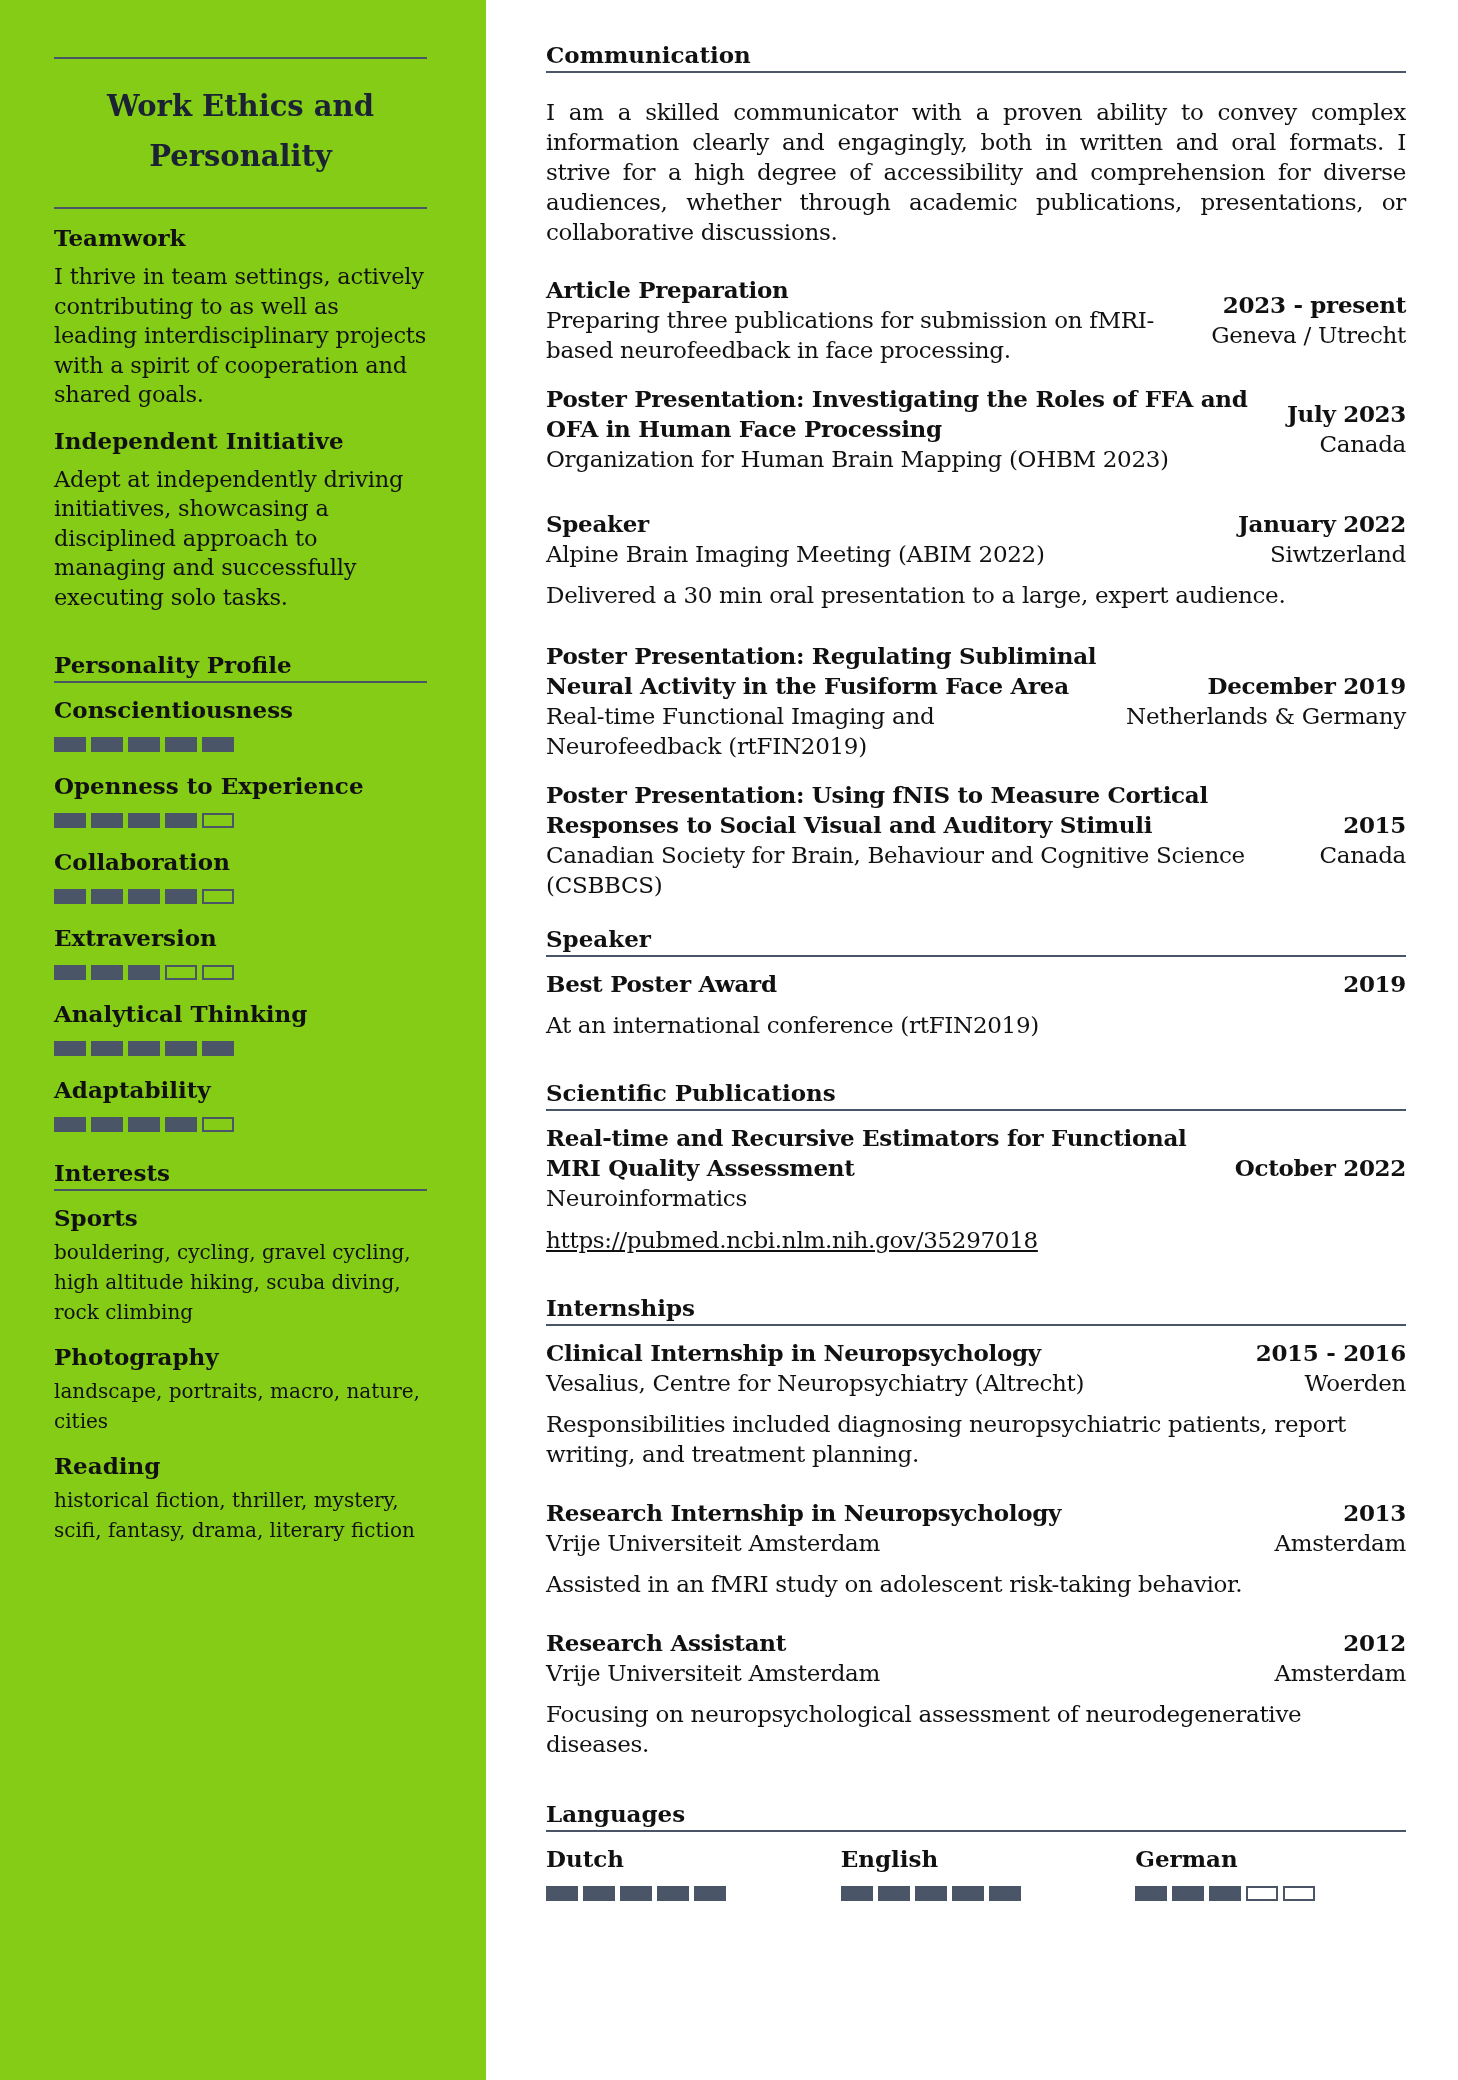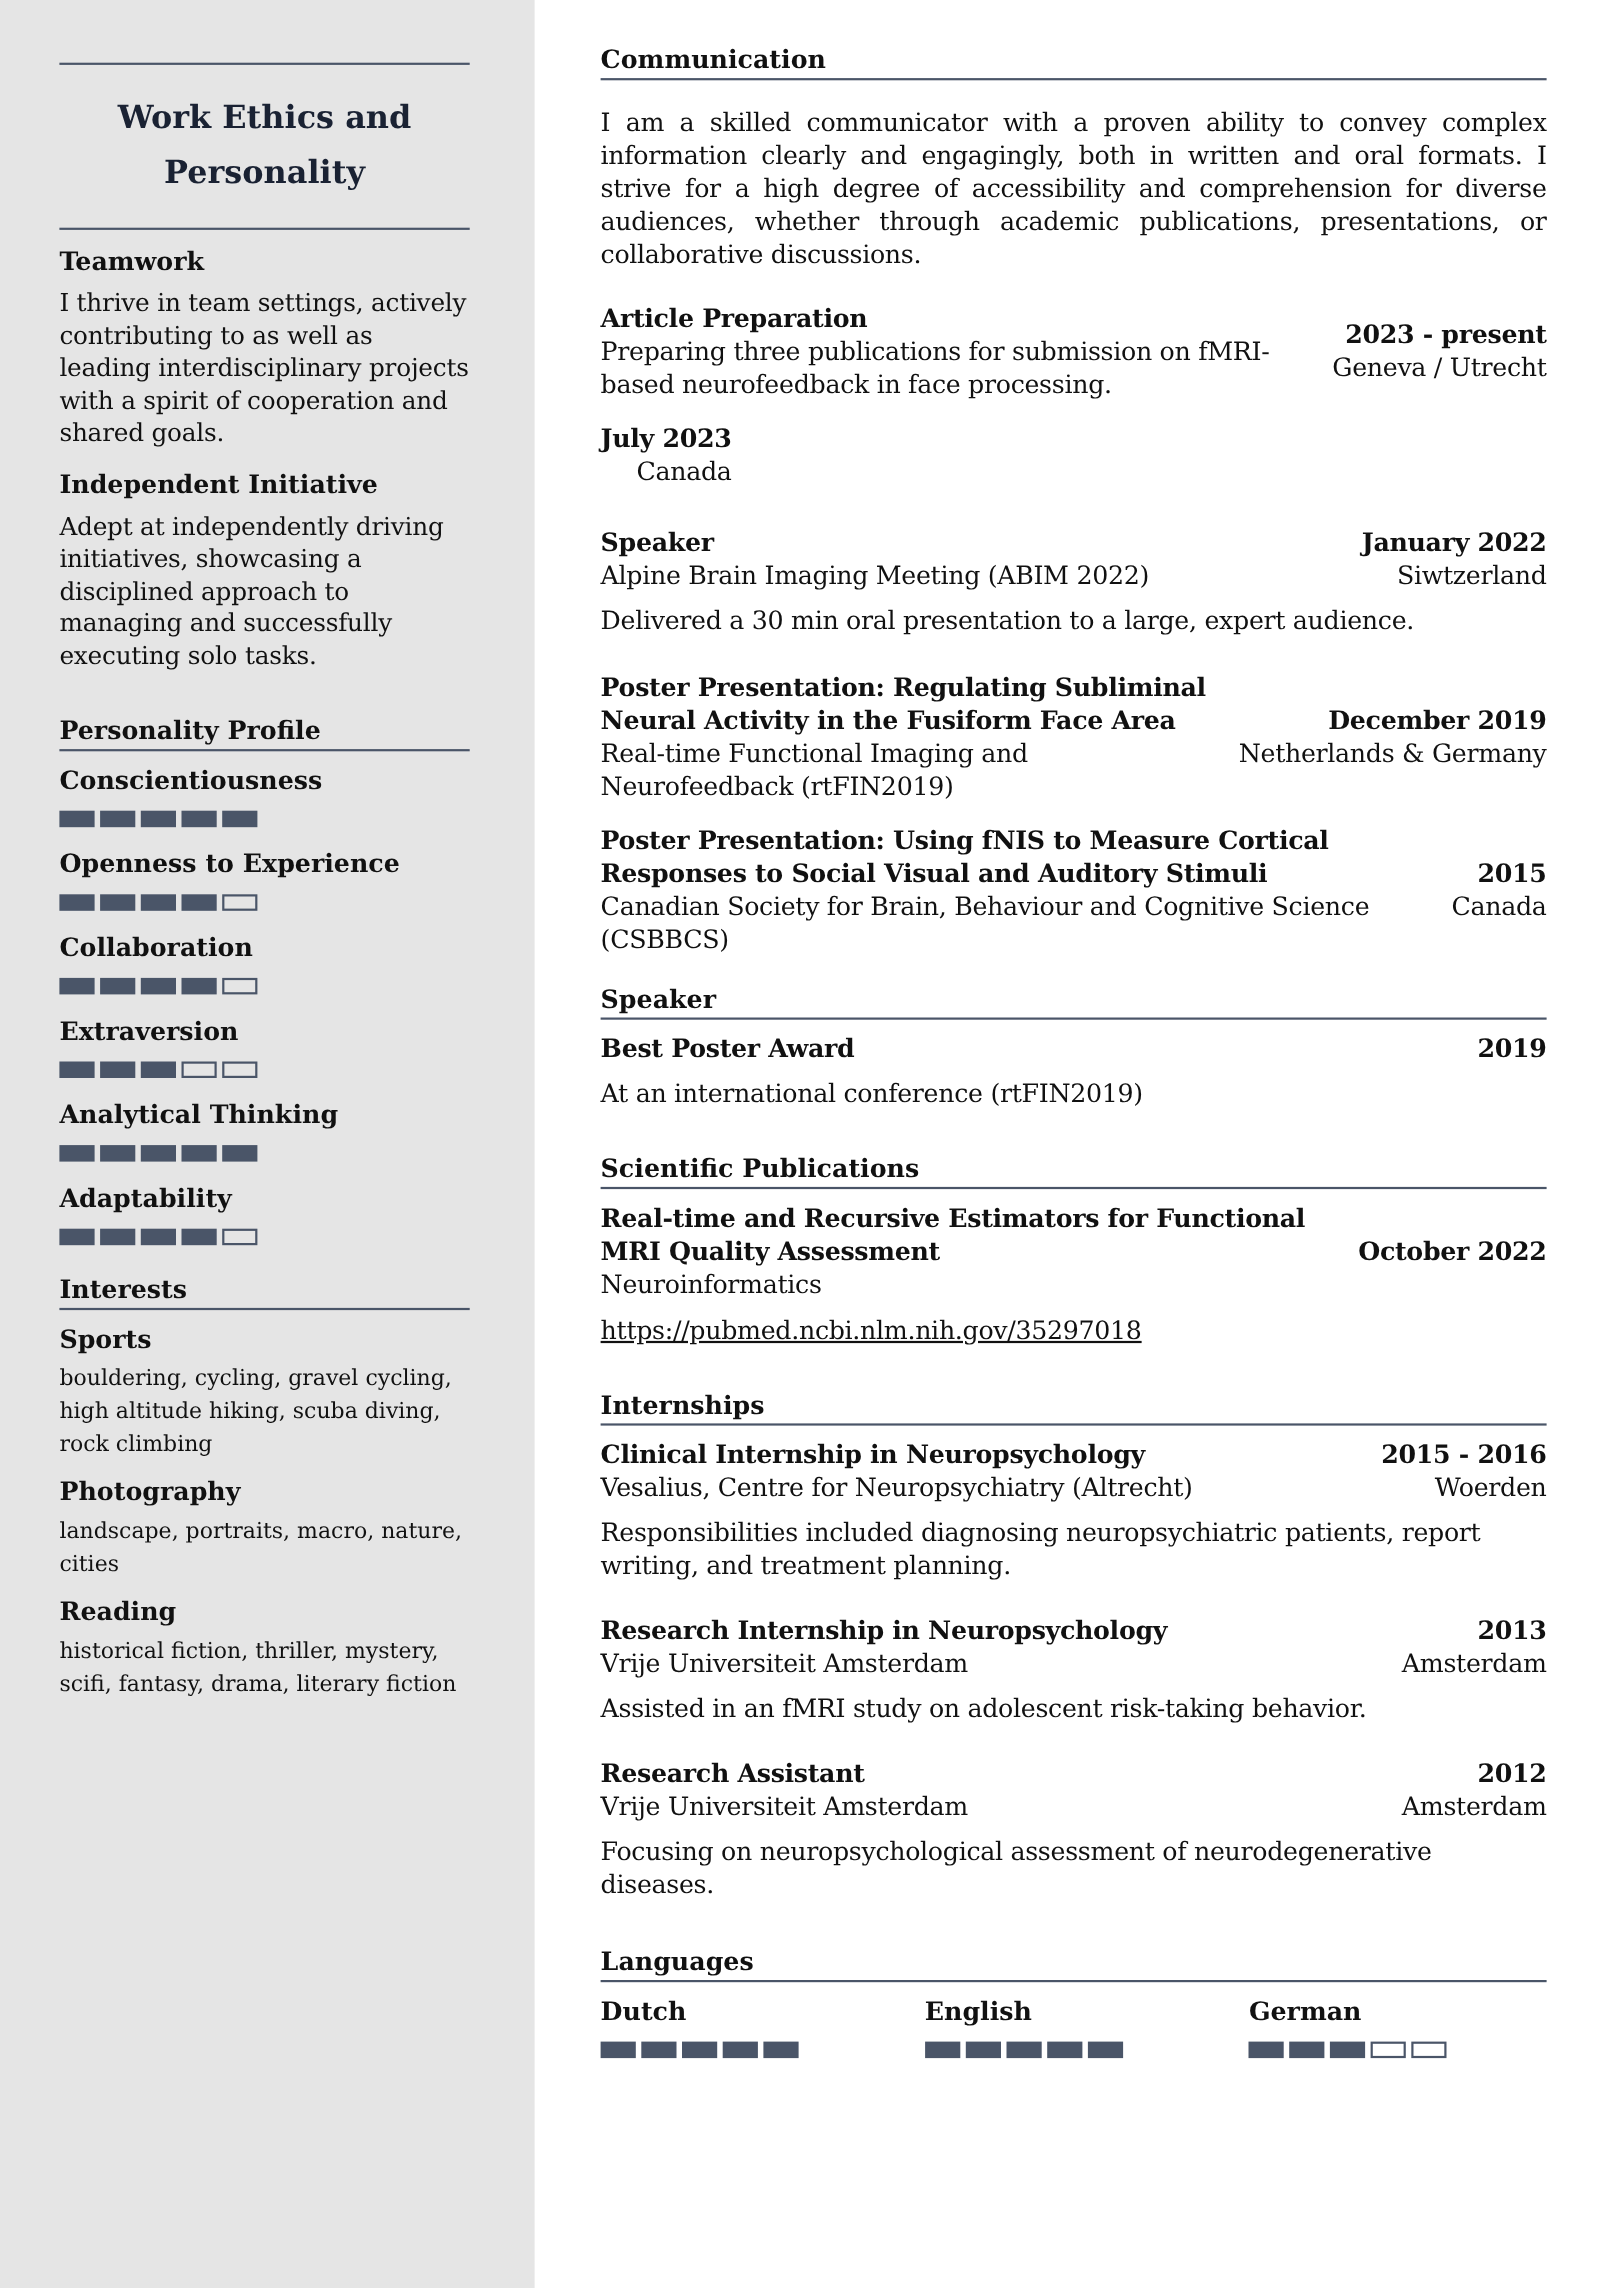--- a/index.html
+++ b/index.html
@@ -1,18 +1,18 @@
 <!DOCTYPE html>
 <html><head>
 <meta charset="utf-8">
 <style>
   * { box-sizing: border-box; margin: 0; padding: 0; }
   html, body { width: 1458px; height: 2080px; background: #ffffff; overflow: hidden; }
   body { font-family: "DejaVu Serif", "Liberation Serif", serif; color: #111; position: relative; }
-  .sidebar { position: absolute; left: 0; top: 0; width: 486px; height: 2080px; background: #e5e5e5; }
+  .sidebar { position: absolute; left: 0; top: 0; width: 486px; height: 2080px; background: #84cc16; }
   .side-inner { position: absolute; left: 54px; top: 57px; width: 373px; }
   .rule { border-top: 2px solid #4a5568; }
   .side-title { text-align: center; font-size: 29px; line-height: 50px; font-weight: bold; color: #1a2233; padding: 22px 0 26px; }
   .sub-h { font-size: 23px; font-weight: bold; line-height: 30px; color: #111; }
   .side-p { font-size: 22.5px; line-height: 29.5px; color: #111; letter-spacing: -0.2px; }
   .sec-h { font-size: 23px; font-weight: bold; line-height: 30px; padding-bottom: 1px; border-bottom: 2px solid #4a5568; color: #111; }
   .trait-name { font-size: 23px; font-weight: bold; line-height: 30px; }
   .bars { display: flex; gap: 5px; height: 15px; margin: 12px 0 0; }
   .bar { width: 32px; height: 15px; background: #4a5568; }
   .bar.empty { background: transparent; border: 2px solid #4a5568; }
@@ -146,20 +146,24 @@
             <div class="e-sub">Preparing three publications for submission on fMRI-based neurofeedback in face processing.</div>
           </div>
           <div class="entry-right">
             <div class="e-date">2023 - present</div>
             <div class="e-loc">Geneva / Utrecht</div>
           </div>
         </div>
       </div>
       <div style="margin-top: 19px;">
         <div class="entry">
+          <div class="entry-left">
+            <div class="e-title">Poster Presentation: Investigating the Roles of FFA and OFA in Human Face Processing</div>
+            <div class="e-sub">Organization for Human Brain Mapping (OHBM 2023)</div>
+          </div>
           <div class="entry-right">
             <div class="e-date">July 2023</div>
             <div class="e-loc">Canada</div>
           </div>
         </div>
       </div>
       <div style="margin-top: 35px;">
         <div class="entry">
           <div class="entry-left">
             <div class="e-title">Speaker</div>

